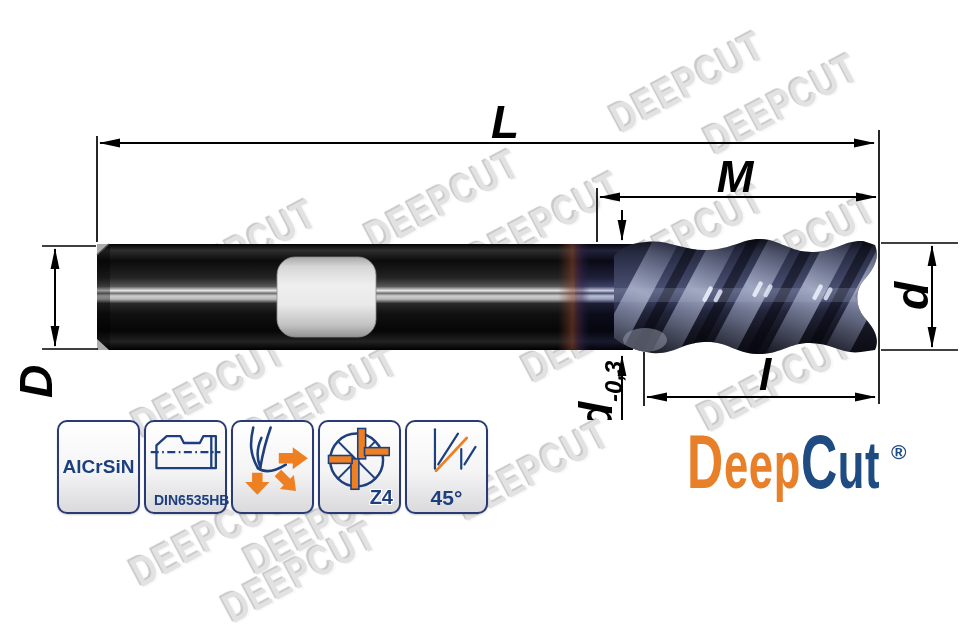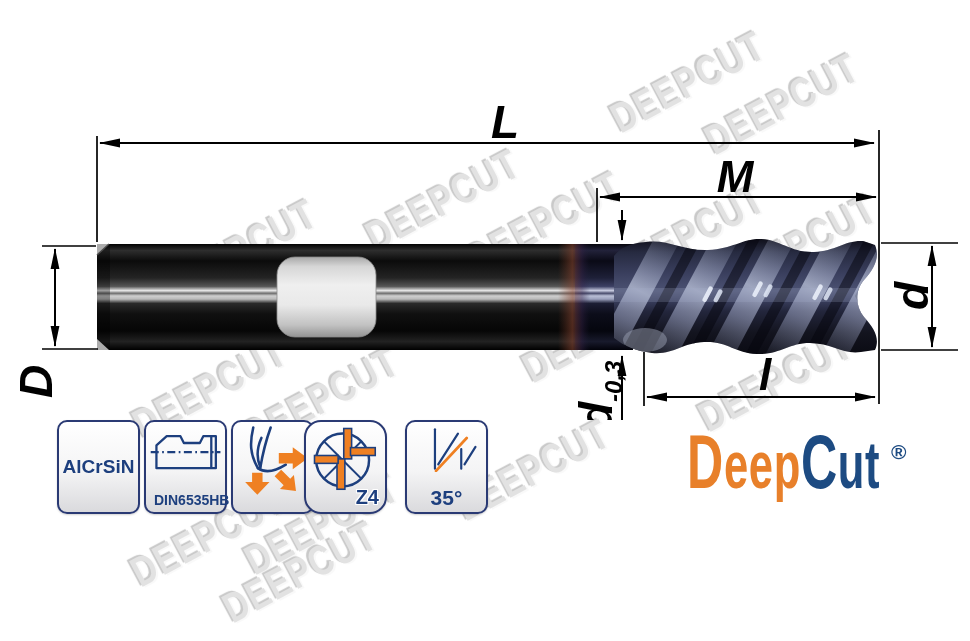--- a/index.html
+++ b/index.html
@@ -301,21 +301,21 @@
         <g fill="#ef8022">
           <path d="M37,25 h12 v-5 l13,9.5 -13,9.5 v-5 h-12 z"></path>
           <path d="M14,42 h9 v8 h6 l-10.5,11 -10.5,-11 h6 z"></path>
           <g transform="rotate(45 44,50)">
               <path d="M33,46 h11 v-4.5 l11,8.5 -11,8.5 v-4.5 h-11 z"></path>
             </g>
         </g>
       </svg>
     </div>
 
-    <div class="badge" style="left:304px;border-radius:17px;">
+    <div class="badge" style="left:318px;">
       <svg width="72" height="70" viewBox="0 0 64 62" style="left:4px;top:3px;">
         <circle cx="29" cy="31" r="23.5" stroke="#1d3f7e" stroke-width="2.2" fill="none"></circle>
         <g stroke="#1d3f7e" stroke-width="1.8">
           <line x1="29" y1="31" x2="46" y2="14"></line>
           <line x1="29" y1="31" x2="12" y2="14"></line>
           <line x1="29" y1="31" x2="12" y2="48"></line>
           <line x1="29" y1="31" x2="46" y2="48"></line>
         </g>
         <g fill="#ef8022" stroke="#1d3f7e" stroke-width="1.4">
           <rect x="30" y="3" width="7" height="27"></rect>
@@ -330,21 +330,21 @@
     <div class="badge" style="left:405px;">
       <svg width="72" height="46" viewBox="0 0 64 42" style="left:4px;top:4px;">
         <g stroke="#1d3f7e" stroke-width="2" stroke-linecap="round">
           <line x1="21" y1="3" x2="21" y2="39"></line>
           <line x1="45" y1="21" x2="45" y2="39"></line>
           <line x1="24" y1="35" x2="42" y2="7"></line>
           <line x1="48" y1="35" x2="58" y2="19"></line>
         </g>
         <line x1="22" y1="41" x2="50" y2="11" stroke="#ef8022" stroke-width="2.5" stroke-linecap="round"></line>
       </svg>
-      <div class="badge-angle-text">35°</div>
+      <div class="badge-angle-text">45°</div>
     </div>
   </div>
 
   <div class="logo">
     <div class="logo-text">
       <span class="logo-part logo-part-deep">Deep</span><span class="logo-part logo-part-cut">Cut</span>
     </div>
     <span class="logo-reg">®</span>
   </div>
 

